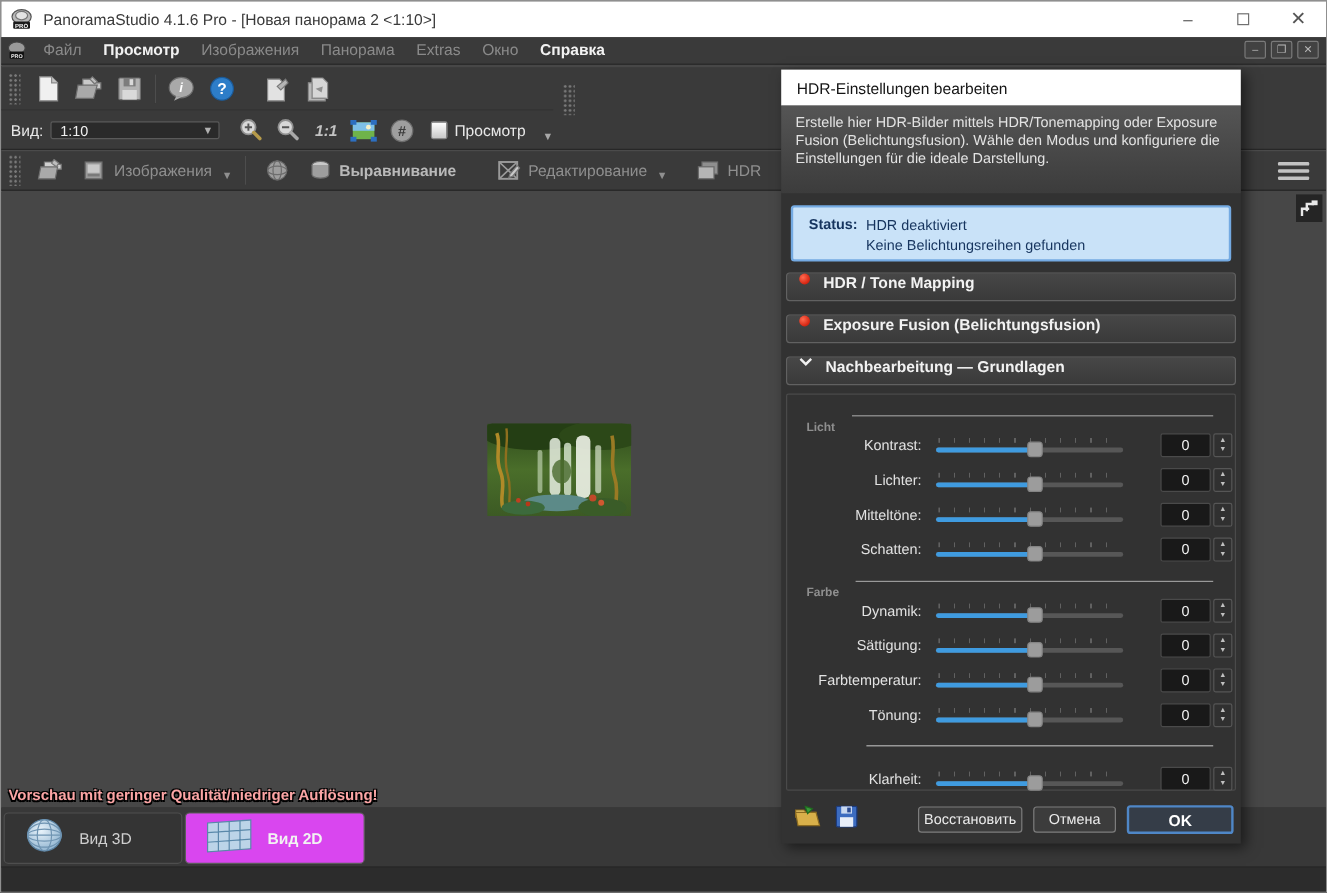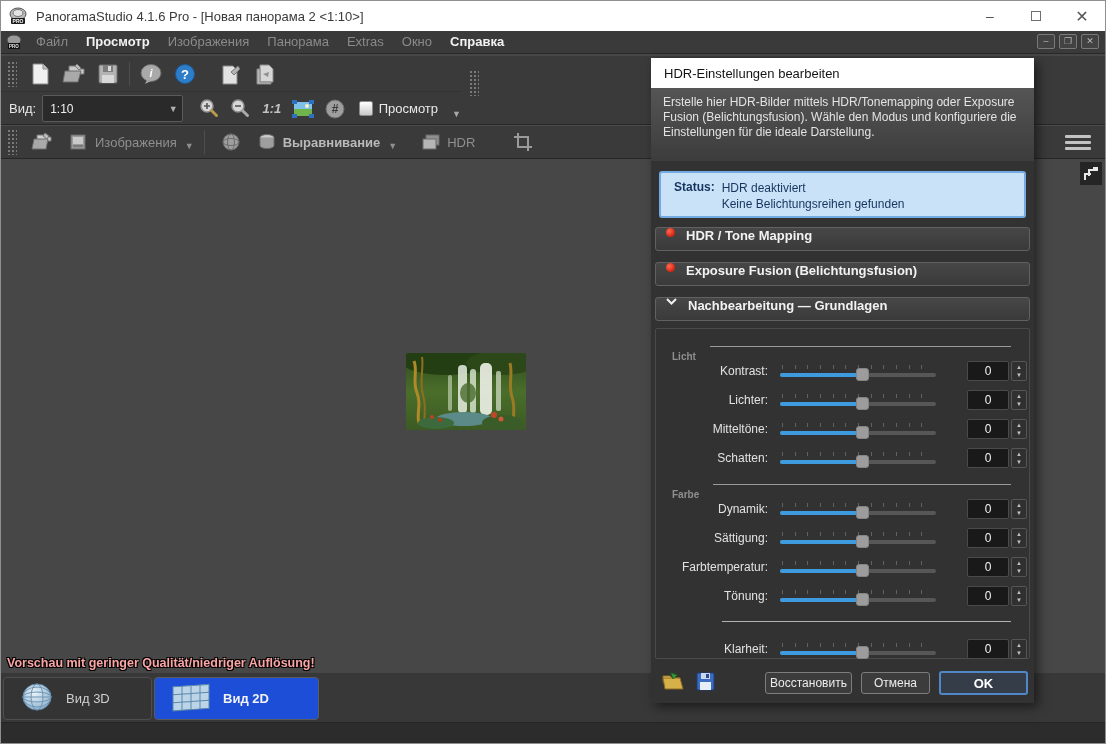--- a/index.html
+++ b/index.html
@@ -36,21 +36,21 @@
     border-top:1px solid #474747; border-bottom:1px solid #272727; }
   .tb-row { position:absolute; left:0; width:460px; height:34px; display:flex; align-items:center; }
   .tb-row1 { top:1px; }
   .tb-row2 { top:35px; border-top:1px solid #333; }
   .grip { width:10px; height:26px; margin:0 6px;
     background-image:radial-gradient(#7a7a7a 1px, transparent 1.2px);
     background-size:4px 4px; }
   .tb-icon { width:34px; height:28px; display:flex; align-items:center; justify-content:center; }
   .tb-sep { width:1px; height:24px; background:#2c2c2c; border-right:1px solid #4d4d4d; margin:0 4px; }
   .tb-label { font-size:13px; color:#e8e8e8; margin:0 6px 0 8px; }
-  .combo { width:152px; height:27px; background:#2a2a2a; border:1px solid #5a5a5a; border-radius:2px;
+  .combo { width:152px; height:15px; background:#2a2a2a; border:1px solid #5a5a5a; border-radius:2px;
     display:flex; align-items:center; position:relative; }
   .combo .combo-val { font-size:12px; color:#f0f0f0; padding-left:7px; flex:1; }
   .combo .combo-arrow { width:18px; color:#b0b0b0; font-size:9px; text-align:center; }
   .checkbox { width:15px; height:15px; border:1px solid #8a8a8a; border-radius:2px;
     background:linear-gradient(#ffffff,#c9c9c9); margin:0 6px 0 8px; }
   .overflow-arrow { color:#a8a8a8; font-size:9px; margin-left:8px; margin-top:10px; }
   .side-grip { position:absolute; left:462px; top:14px; }
 
   
   .tabbar { position:absolute; left:0; top:124px; width:100%; height:34px; background:#3a3a3a;
@@ -73,21 +73,21 @@
 
   
   .bottombar { position:absolute; left:0; top:672px; width:100%; height:72px; background:#2c2c2c; }
   .bottombar .strip { position:absolute; left:0; top:0; width:100%; height:50px; background:#383838;
     border-bottom:1px solid #242424; }
   .view-btn { position:absolute; top:4px; height:43px; border-radius:4px; display:flex;
     align-items:center; }
   .view-btn .vb-icon { margin:0 12px 0 16px; }
   .view-btn .vb-label { font-size:13px; color:#cfcfcf; }
   #btn-3d { left:2px; width:149px; background:#343434; border:1px solid #4e4e4e; }
-  #btn-2d { left:153px; width:165px; background:#1d4ed8; border:1px solid #5c5c5c; }
+  #btn-2d { left:153px; width:150px; background:#d946ef; border:1px solid #5c5c5c; }
   #btn-2d .vb-label { font-weight:bold; color:#f2f2f2; }
 
   
   .dialog { position:absolute; left:650px; top:57px; width:383px; height:645px; background:#323232;
     box-shadow:4px 4px 10px rgba(0,0,0,0.5); z-index:10; }
   .dlg-title { position:absolute; left:0; top:0; width:100%; height:30px; background:#ffffff;
     color:#141414; font-size:13px; display:flex; align-items:center; padding-left:13px; }
   .dlg-desc { position:absolute; left:0; top:30px; width:100%; height:73px;
     background:linear-gradient(#555555,#3c3c3c); color:#e3e3e3; font-size:12px; line-height:15px;
     padding:7px 12px; }
@@ -308,20 +308,28 @@
           <ellipse cx="10" cy="10" rx="8" ry="3.5" fill="none" stroke="#6d6d6d"></ellipse>
           <ellipse cx="10" cy="10" rx="3.5" ry="8" fill="none" stroke="#6d6d6d"></ellipse>
         </svg>
     </div>
     <div class="tab-item">
       <svg width="20" height="18" viewBox="0 0 20 18">
           <ellipse cx="10" cy="4.5" rx="7" ry="3" fill="#c9c9c9" stroke="#6d6d6d"></ellipse>
           <path d="M3 4.5v8c0 1.7 3.1 3 7 3s7-1.3 7-3v-8" fill="#9e9e9e" stroke="#6d6d6d"></path>
         </svg>
       <span class="tab-label active">Выравнивание</span>
+    </div>
+    <div class="tab-item" style="margin-left:18px;">
+      <svg width="20" height="18" viewBox="0 0 20 18">
+          <rect x="2" y="2" width="15" height="14" fill="none" stroke="#9a9a9a" stroke-width="1.6"></rect>
+          <path d="M2 2l15 14M17 2L2 16" stroke="#9a9a9a" stroke-width="1.4"></path>
+          <path d="M11 12l6-7 2 2-6 7-3 1z" fill="#c9c9c9" stroke="#777"></path>
+        </svg>
+      <span class="tab-label">Редактирование</span>
     </div>
     <span class="tab-arrow">▼</span>
     <div class="tab-item" style="margin-left:14px;">
       <svg width="20" height="18" viewBox="0 0 20 18">
           <rect x="5" y="2" width="13" height="10" fill="#8f8f8f" stroke="#6a6a6a"></rect>
           <rect x="2" y="6" width="13" height="10" fill="#b5b5b5" stroke="#6a6a6a"></rect>
         </svg>
       <span class="tab-label">HDR</span>
     </div>
     <div class="tab-item" style="margin-left:22px;">

